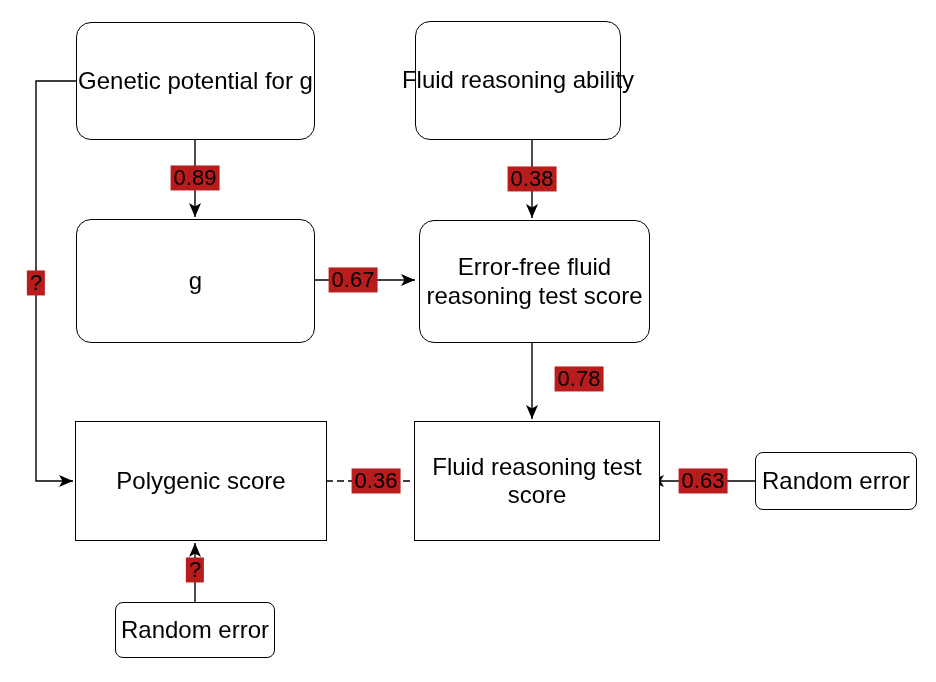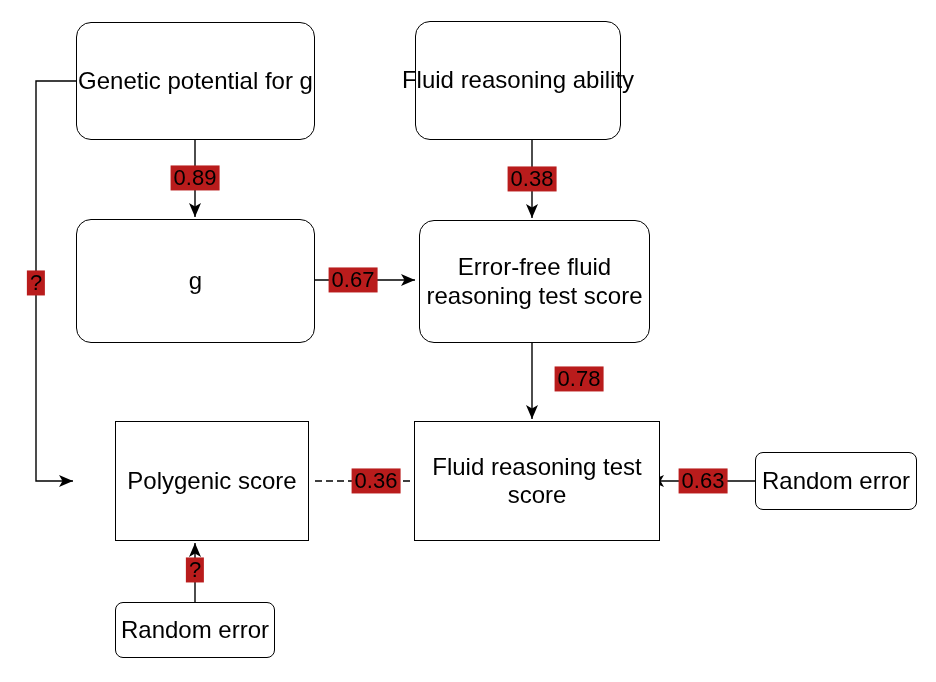--- a/index.html
+++ b/index.html
@@ -83,21 +83,21 @@
   </div>
 
   <div class="node rounded nowrap" style="left:76px; top:219px; width:239px; height:124px;">
     <span class="lbl">g</span>
   </div>
 
   <div class="node rounded" style="left:403px; top:220px; width:231px; height:123px;margin-left:16px;">
     <span class="lbl">Error-free fluid reasoning test score</span>
   </div>
 
-  <div class="node nowrap" style="left:75px; top:421px; width:194px; height:120px;margin-left:40px;">
+  <div class="node nowrap" style="left:75px; top:421px; width:252px; height:120px;">
     <span class="lbl">Polygenic score</span>
   </div>
 
   <div class="node" style="left:414px; top:421px; width:246px; height:120px;">
     <span class="lbl">Fluid reasoning test score</span>
   </div>
 
   <div class="node small nowrap" style="left:755px; top:452px; width:162px; height:58px;">
     <span class="lbl">Random error</span>
   </div>

